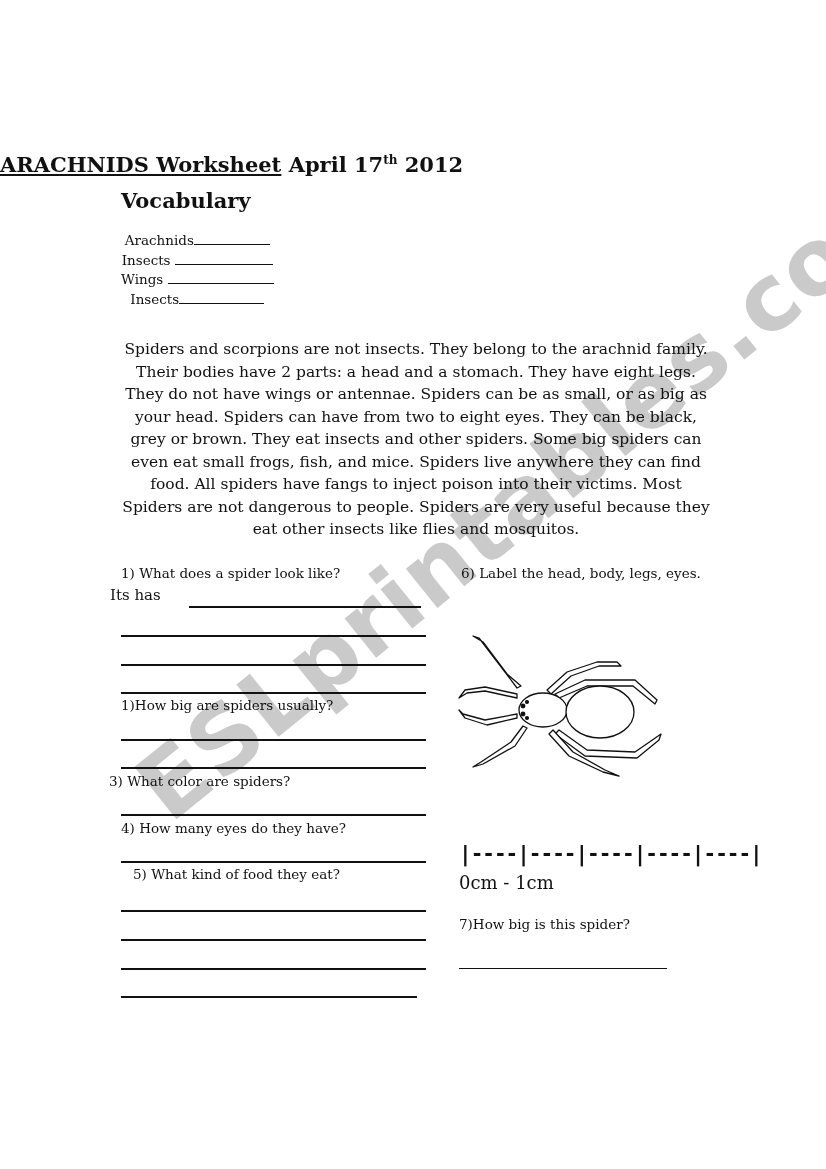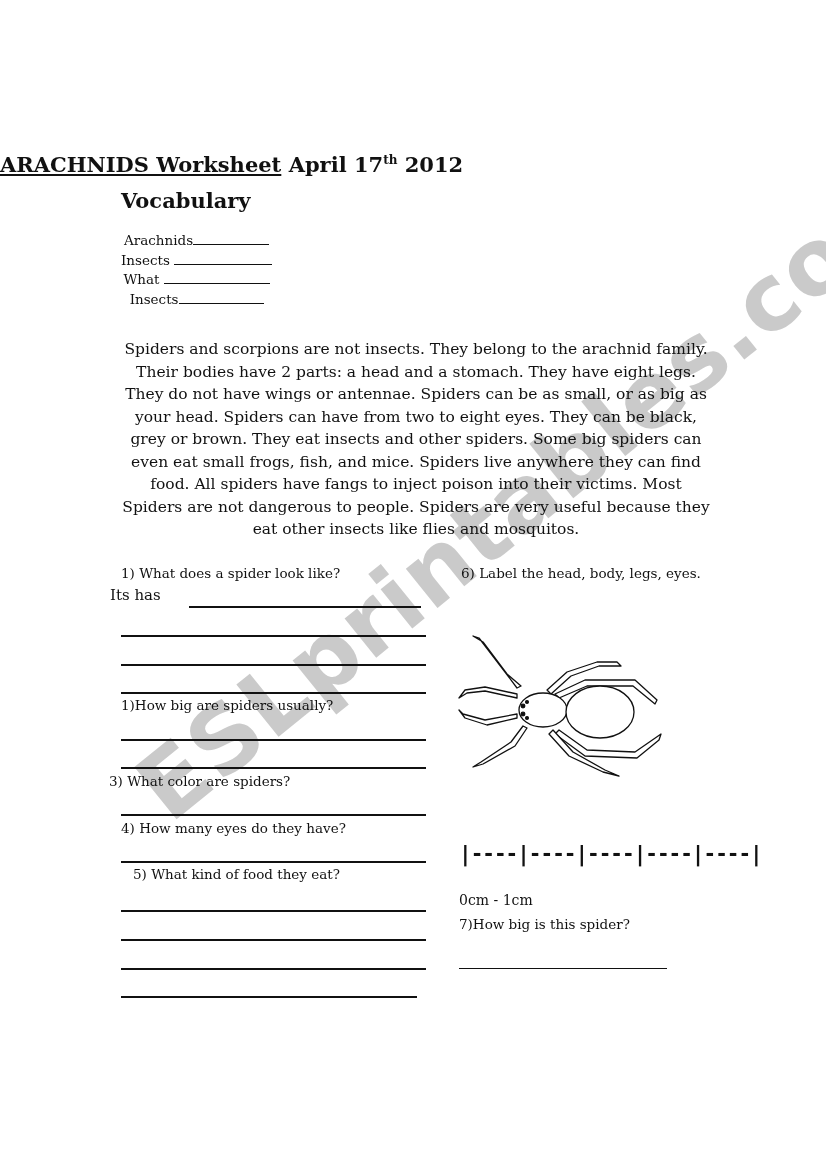--- a/index.html
+++ b/index.html
@@ -17,41 +17,41 @@
   .title sup { font-size:12px; }
   .vocab-h { left:121px; top:188px; font-weight:bold; font-size:21px; }
   .vocab-item { font-size:13.5px; line-height:19.5px; white-space:nowrap; }
   .blank { display:inline-block; border-bottom:1px solid #111; height:12px; vertical-align:baseline; }
   .para { left:121px; top:338px; width:590px; font-size:15.5px; line-height:22.5px;text-align:center; }
   .q { font-size:13.5px; white-space:nowrap; }
   .line { position:absolute; height:2px; background:#111; }
   .its { left:110px; top:586px; font-size:15px; white-space:nowrap; }
   .ruler { left:459px; top:842px; font-family:"DejaVu Sans Mono", monospace; font-weight:bold;
            font-size:21px; letter-spacing:-1px; white-space:nowrap; }
-  .ruler-cap { left:459px; top:872px; font-size:14px;margin-top:20px; }
+  .ruler-cap { left:459px; top:872px; font-size:18px; }
   .thin { position:absolute; height:1px; background:#111; }
 </style>
 </head>
 <body>
 
 <div class="watermark">ESLprintables.com</div>
 
 <div class="layer">
 
   <div class="abs title">
     <span class="u">ARACHNIDS Worksheet</span>
     <span><span>April 17</span><sup>th</sup> <span>2012</span></span>
   </div>
 
   <div class="abs vocab-h">Vocabulary</div>
 
   <div class="abs" style="left:121px; top:231px;text-align:center;">
     <div class="vocab-item"><span>Arachnids</span><span class="blank" style="width:76px"></span></div>
     <div class="vocab-item"><span>Insects</span> <span class="blank" style="width:98px"></span></div>
-    <div class="vocab-item"><span>What</span> <span class="blank" style="width:106px"></span></div>
+    <div class="vocab-item"><span>Wings</span> <span class="blank" style="width:106px"></span></div>
     <div class="vocab-item"><span>Insects</span><span class="blank" style="width:85px"></span></div>
   </div>
 
 
   <div class="abs para">Spiders and scorpions are not insects. They belong to the arachnid family. Their bodies have 2 parts: a head and a stomach. They have eight legs. They do not have wings or antennae. Spiders can be as small, or as big as your head. Spiders can have from two to eight eyes. They can be black, grey or brown. They eat insects and other spiders. Some big spiders can even eat small frogs, fish, and mice. Spiders live anywhere they can find food. All spiders have fangs to inject poison into their victims. Most Spiders are not dangerous to people. Spiders are very useful because they eat other insects like flies and mosquitos.</div>
 
   <div class="abs q" style="left:121px; top:565px;">1) What does a spider look like?</div>
   <div class="abs its"><span>Its has</span></div>
   <div class="line" style="left:189px; top:606px; width:232px;"></div>
   <div class="line" style="left:121px; top:635px; width:305px;"></div>

